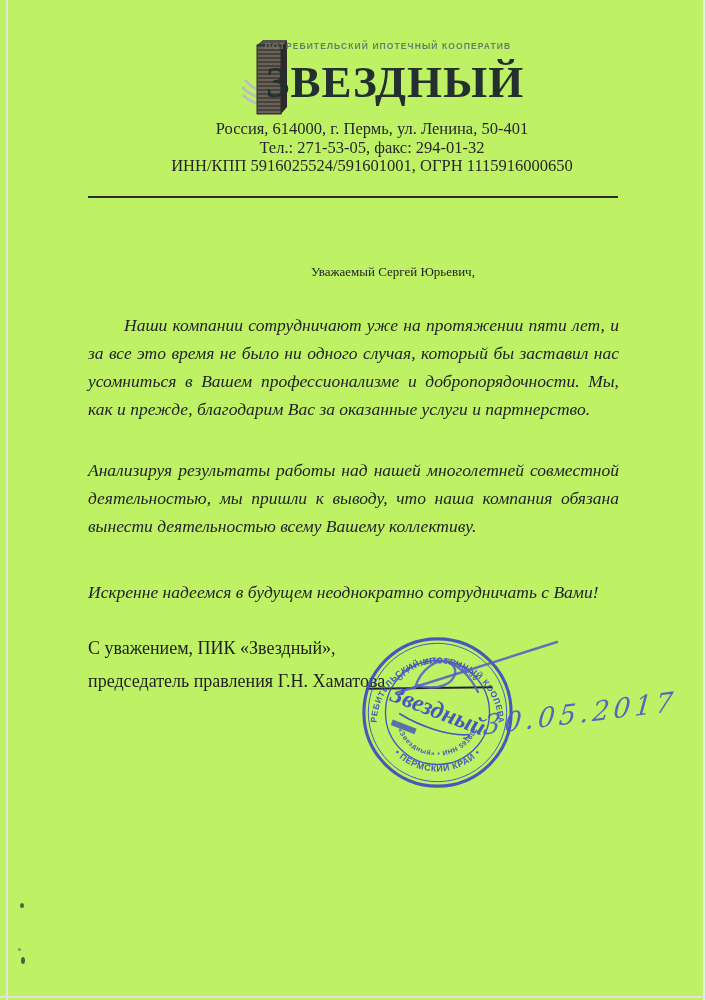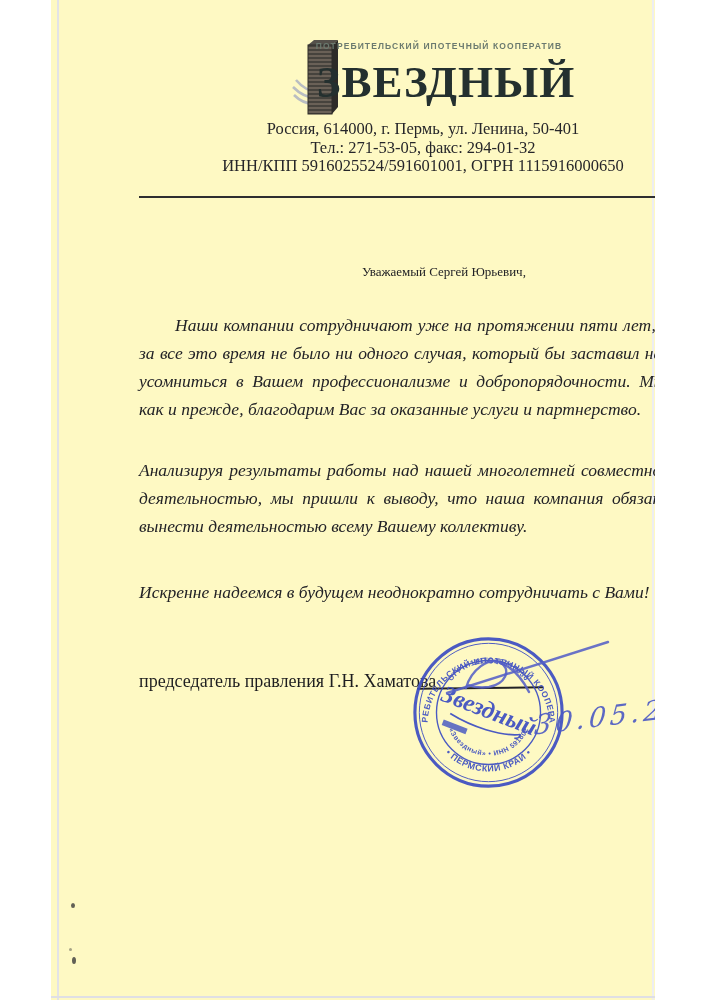--- a/index.html
+++ b/index.html
@@ -1,18 +1,18 @@
 <!DOCTYPE html>
 <html><head>
 <meta charset="utf-8">
 <style>
   html,body { margin:0; padding:0; background:#ffffff; }
   .page {
-    position:relative; width:604px; height:1000px; margin:0 auto;
-    background:#fef9c3; overflow:hidden;
+    position:relative; width:706px; height:1000px; margin:0 auto;
+    background:#bef264; overflow:hidden;
     font-family:"Liberation Serif", serif; color:#1e1e20;
   }
   
   .edge-left  { position:absolute; left:6px;  top:0; width:2px; height:1000px; background:#e3e3e7; }
   .edge-right { position:absolute; right:1px; top:0; width:2px; height:1000px; background:#ededf1; }
   .edge-bottom{ position:absolute; left:0; bottom:2px; width:706px; height:2px; background:#dfdfe4; }
   .speck { position:absolute; background:#3a3a3a; border-radius:50%; opacity:.8; }
   .s1 { left:20px; top:903px; width:4px; height:5px; }
   .s2 { left:18px; top:948px; width:3px; height:3px; opacity:.45; }
   .s3 { left:21px; top:957px; width:4px; height:7px; }
@@ -111,20 +111,21 @@
   <div class="divider"></div>
 
   <div class="greeting">Уважаемый Сергей Юрьевич,</div>
 
   <div class="body-text">
     <p class="indent p1">Наши компании сотрудничают уже на протяжении пяти лет, и за все это время не было ни одного случая, который бы заставил нас усомниться в Вашем профессионализме и добропорядочности. Мы, как и прежде, благодарим Вас за оказанные услуги и партнерство.</p>
     <p class="p2">Анализируя результаты работы над нашей многолетней совместной деятельностью, мы пришли к выводу, что наша компания обязана вынести деятельностью всему Вашему коллективу.</p>
     <p>Искренне надеемся в будущем неоднократно сотрудничать с Вами!</p>
   </div>
 
+  <div class="signoff1">С уважением, ПИК «Звездный»,</div>
   <div class="signoff2">председатель правления Г.Н. Хаматова</div>
   <div class="sig-underline"></div>
 
   <svg class="stamp" viewBox="0 0 160 160">
     <circle class="ring" cx="80" cy="80" r="75" stroke-width="3.2"></circle>
     <circle class="ring" cx="80" cy="80" r="70.5" stroke-width="1"></circle>
     <circle class="ring" cx="80" cy="80" r="53" stroke-width="1.4"></circle>
     <defs>
       <path id="arc-outer-top" d="M 18 92 A 62 62 0 1 1 142 92"></path>
       <path id="arc-outer-bottom" d="M 22 98 A 61 61 0 0 0 138 98"></path>

